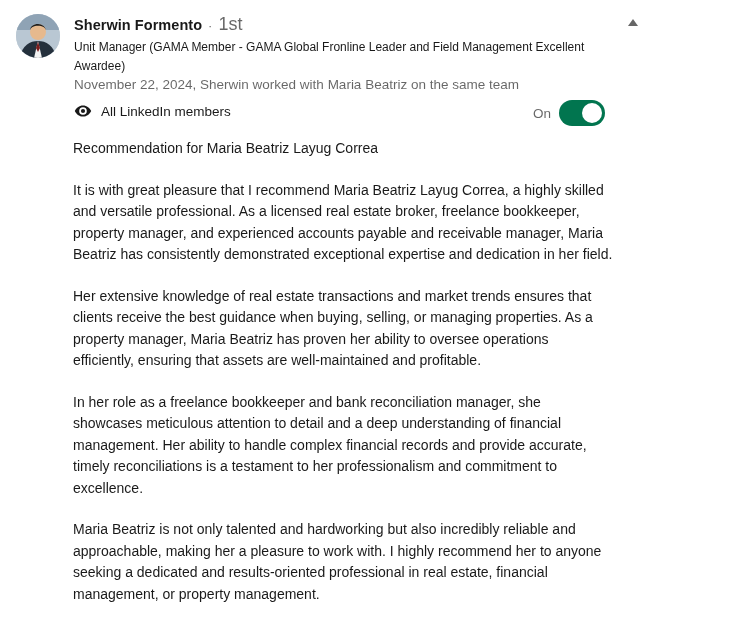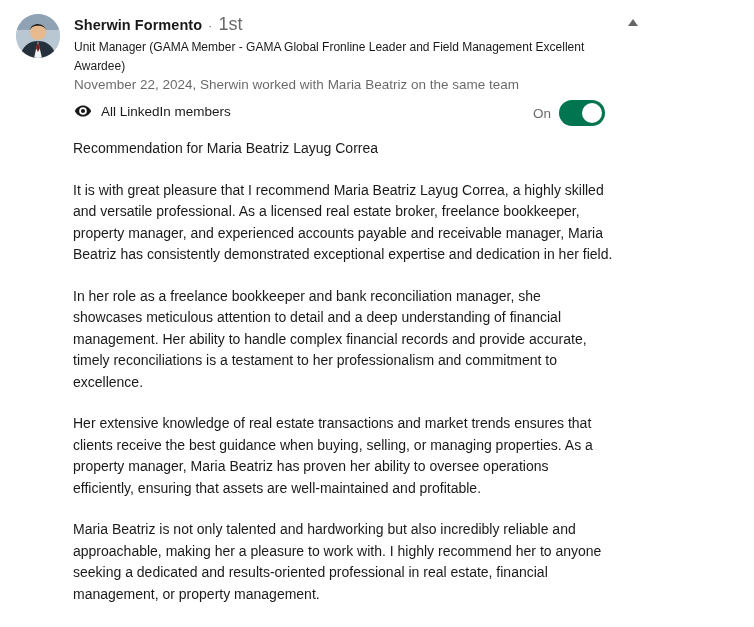--- a/index.html
+++ b/index.html
@@ -197,22 +197,22 @@
             <div class="knob"></div>
           </div>
         </div>
       </div>
     </div>
   </div>
 
   <div class="body-text">
     <p>Recommendation for Maria Beatriz Layug Correa</p>
     <p>It is with great pleasure that I recommend Maria Beatriz Layug Correa, a highly skilled and versatile professional. As a licensed real estate broker, freelance bookkeeper, property manager, and experienced accounts payable and receivable manager, Maria Beatriz has consistently demonstrated exceptional expertise and dedication in her field.</p>
+    <p>Her extensive knowledge of real estate transactions and market trends ensures that clients receive the best guidance when buying, selling, or managing properties. As a property manager, Maria Beatriz has proven her ability to oversee operations efficiently, ensuring that assets are well-maintained and profitable.</p>
     <p>In her role as a freelance bookkeeper and bank reconciliation manager, she showcases meticulous attention to detail and a deep understanding of financial management. Her ability to handle complex financial records and provide accurate, timely reconciliations is a testament to her professionalism and commitment to excellence.</p>
-    <p>Her extensive knowledge of real estate transactions and market trends ensures that clients receive the best guidance when buying, selling, or managing properties. As a property manager, Maria Beatriz has proven her ability to oversee operations efficiently, ensuring that assets are well-maintained and profitable.</p>
     <p>Maria Beatriz is not only talented and hardworking but also incredibly reliable and approachable, making her a pleasure to work with. I highly recommend her to anyone seeking a dedicated and results-oriented professional in real estate, financial management, or property management.</p>
     <div class="sig-block">
       <p class="sig-line">Sherwin D. Formento</p>
 
     </div>
   </div>
 
 </div>
 
 </body></html>

